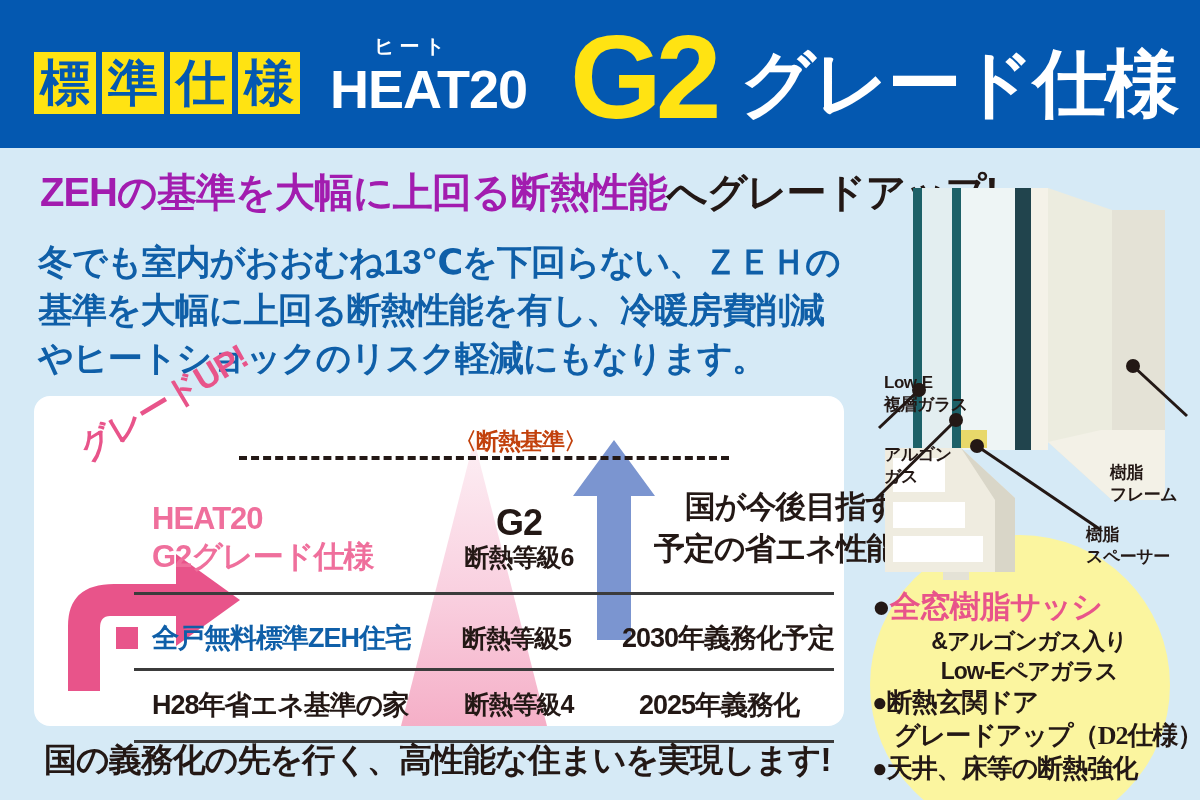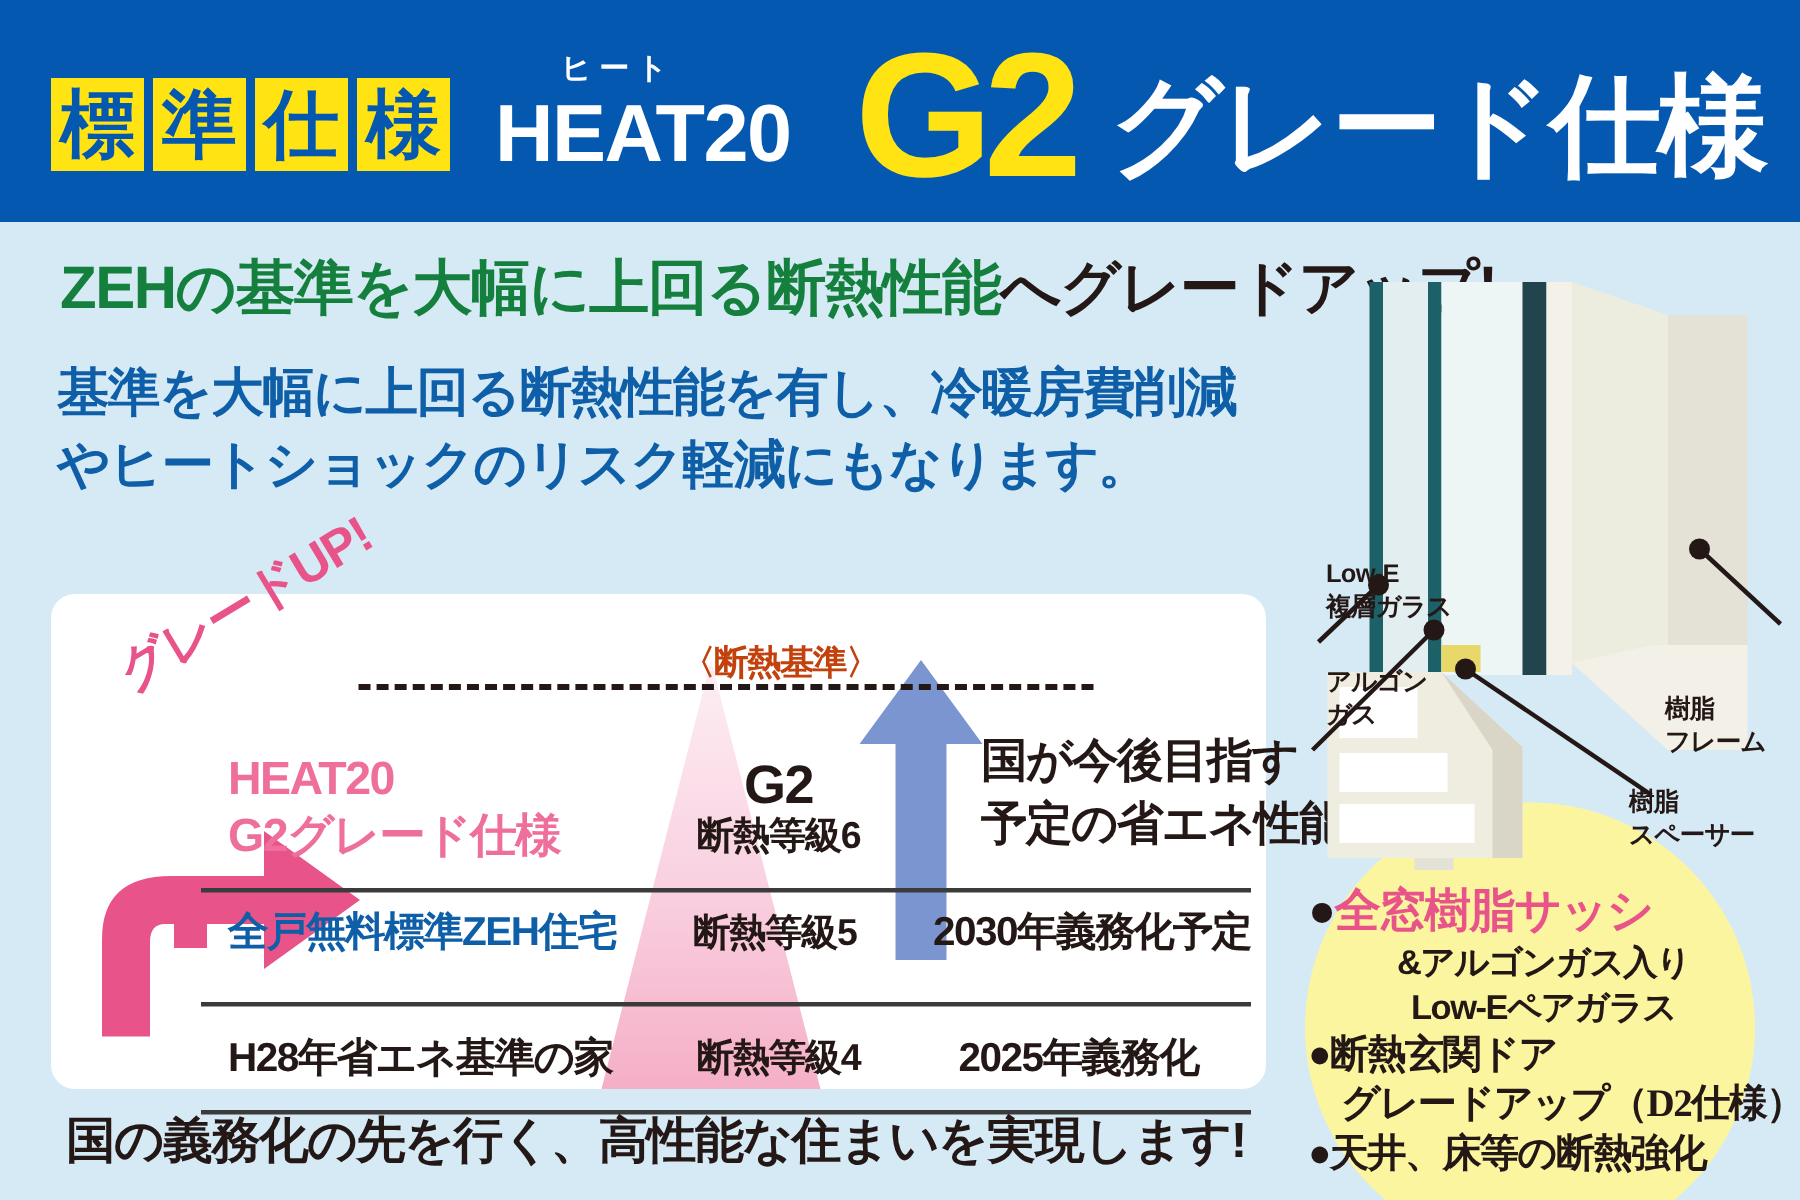--- a/index.html
+++ b/index.html
@@ -44,21 +44,21 @@
     color:#ffffff; font-size:74px; font-weight:bold; line-height:80px;
     letter-spacing:-2px;
   }
 
   
   .headline {
     position:absolute; left:40px; top:168px;
     font-size:40px; font-weight:bold; line-height:48px; letter-spacing:-1px;
     white-space:nowrap;
   }
-  .headline .pink { color:#15803d; }
+  .headline .pink { color:#a21caf; }
   .headline .dark { color:#231815; }
 
   .lede {
     position:absolute; left:38px; top:238px; width:830px;
     color:#0f5fa8; font-size:35px; font-weight:bold; line-height:48px;
     letter-spacing:-1px;
   }
   .lede div { white-space:nowrap; }
 
   
@@ -112,21 +112,21 @@
     white-space:nowrap;
   }
 
   .pyramid { position:absolute; left:355px; top:44px; width:170px; height:286px; }
 
   .up-arrow { position:absolute; left:535px; top:44px; width:90px; height:200px; }
 
   .goal-text {
     position:absolute; left:620px; top:90px;
     font-size:31px; font-weight:bold; color:#231815; line-height:42px;
-    letter-spacing:-1px; white-space:nowrap;
+    letter-spacing:-1px; white-space:nowrap;text-align:right;
   }
 
   
   .footer-line {
     position:absolute; left:44px; top:738px;
     font-size:33px; font-weight:bold; color:#231815;
     letter-spacing:-1px; white-space:nowrap;
   }
   .yellow-circle {
     position:absolute; left:870px; top:535px; width:300px; height:300px;
@@ -171,20 +171,21 @@
 
     <div class="g2-word">G2</div>
     <div class="grade-word">グレード仕様</div>
   </div>
 
   <div class="headline">
     <span class="pink">ZEHの基準を大幅に上回る断熱性能</span><span class="dark">へグレードアップ!</span>
   </div>
 
   <div class="lede">
+    <div>冬でも室内がおおむね13℃を下回らない、ＺＥＨの</div>
     <div>基準を大幅に上回る断熱性能を有し、冷暖房費削減</div>
     <div>やヒートショックのリスク軽減にもなります。</div>
   </div>
 
   <div class="chart-card">
 
     <div class="gradeup-text">グレードUP!</div>
 
     <svg class="curve-arrow" viewBox="0 0 210 220">
       <path d="M24 215 L24 150 Q24 108 70 108 L132 108 L132 78 L196 124 L132 170 L132 140 L66 140 Q56 140 56 152 L56 215 Z" fill="#E8548A"></path>
@@ -223,21 +224,21 @@
         </div>
         <div class="cell-grade">
           <div class="g2-big">G2</div>
           <div class="g2-sub">断熱等級6</div>
         </div>
         <div class="cell-note"></div>
       </div>
 
       <div class="hr" style="top:146px;"></div>
 
-      <div class="row" style="top:139px; height:72px;gap:44px;">
+      <div class="row" style="top:156px; height:72px;gap:44px;">
         <div class="cell-label" style="position:relative;">
           <span class="row2-mark"></span>
           <span class="row2-label">全戸無料標準ZEH住宅</span>
         </div>
         <div class="cell-grade">断熱等級5</div>
         <div class="cell-note">2030年義務化予定</div>
       </div>
 
       <div class="hr" style="top:222px;"></div>
 

